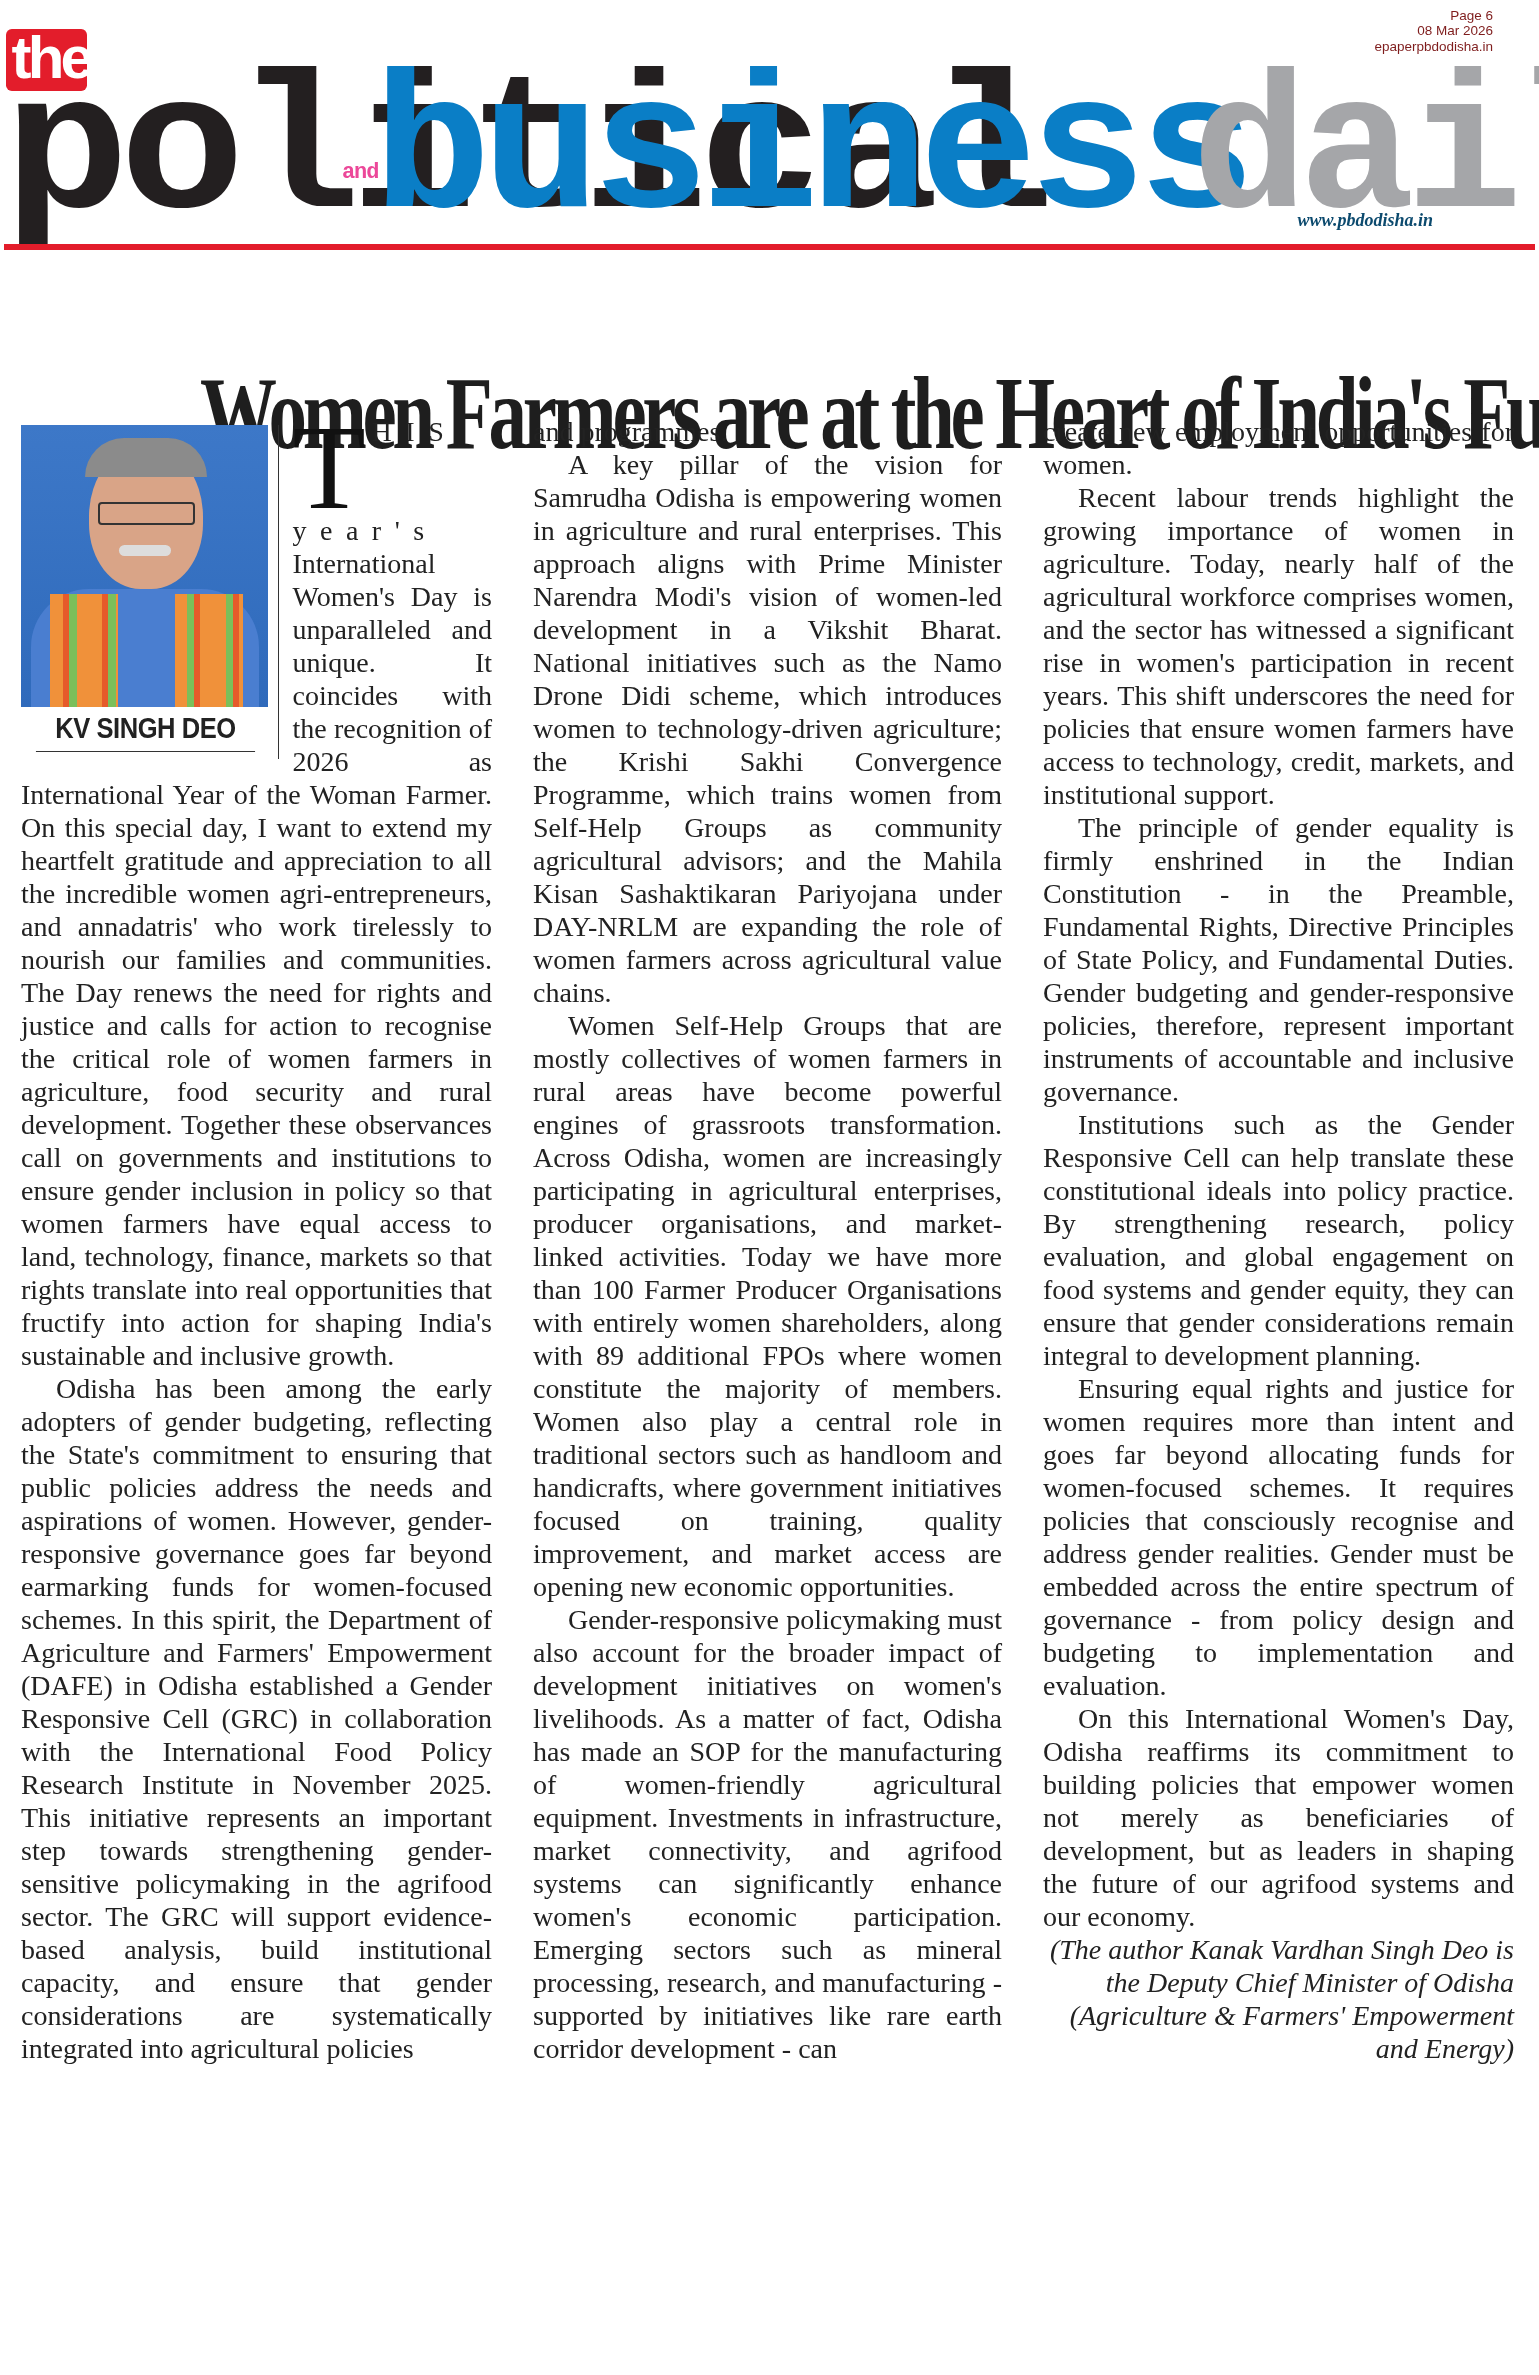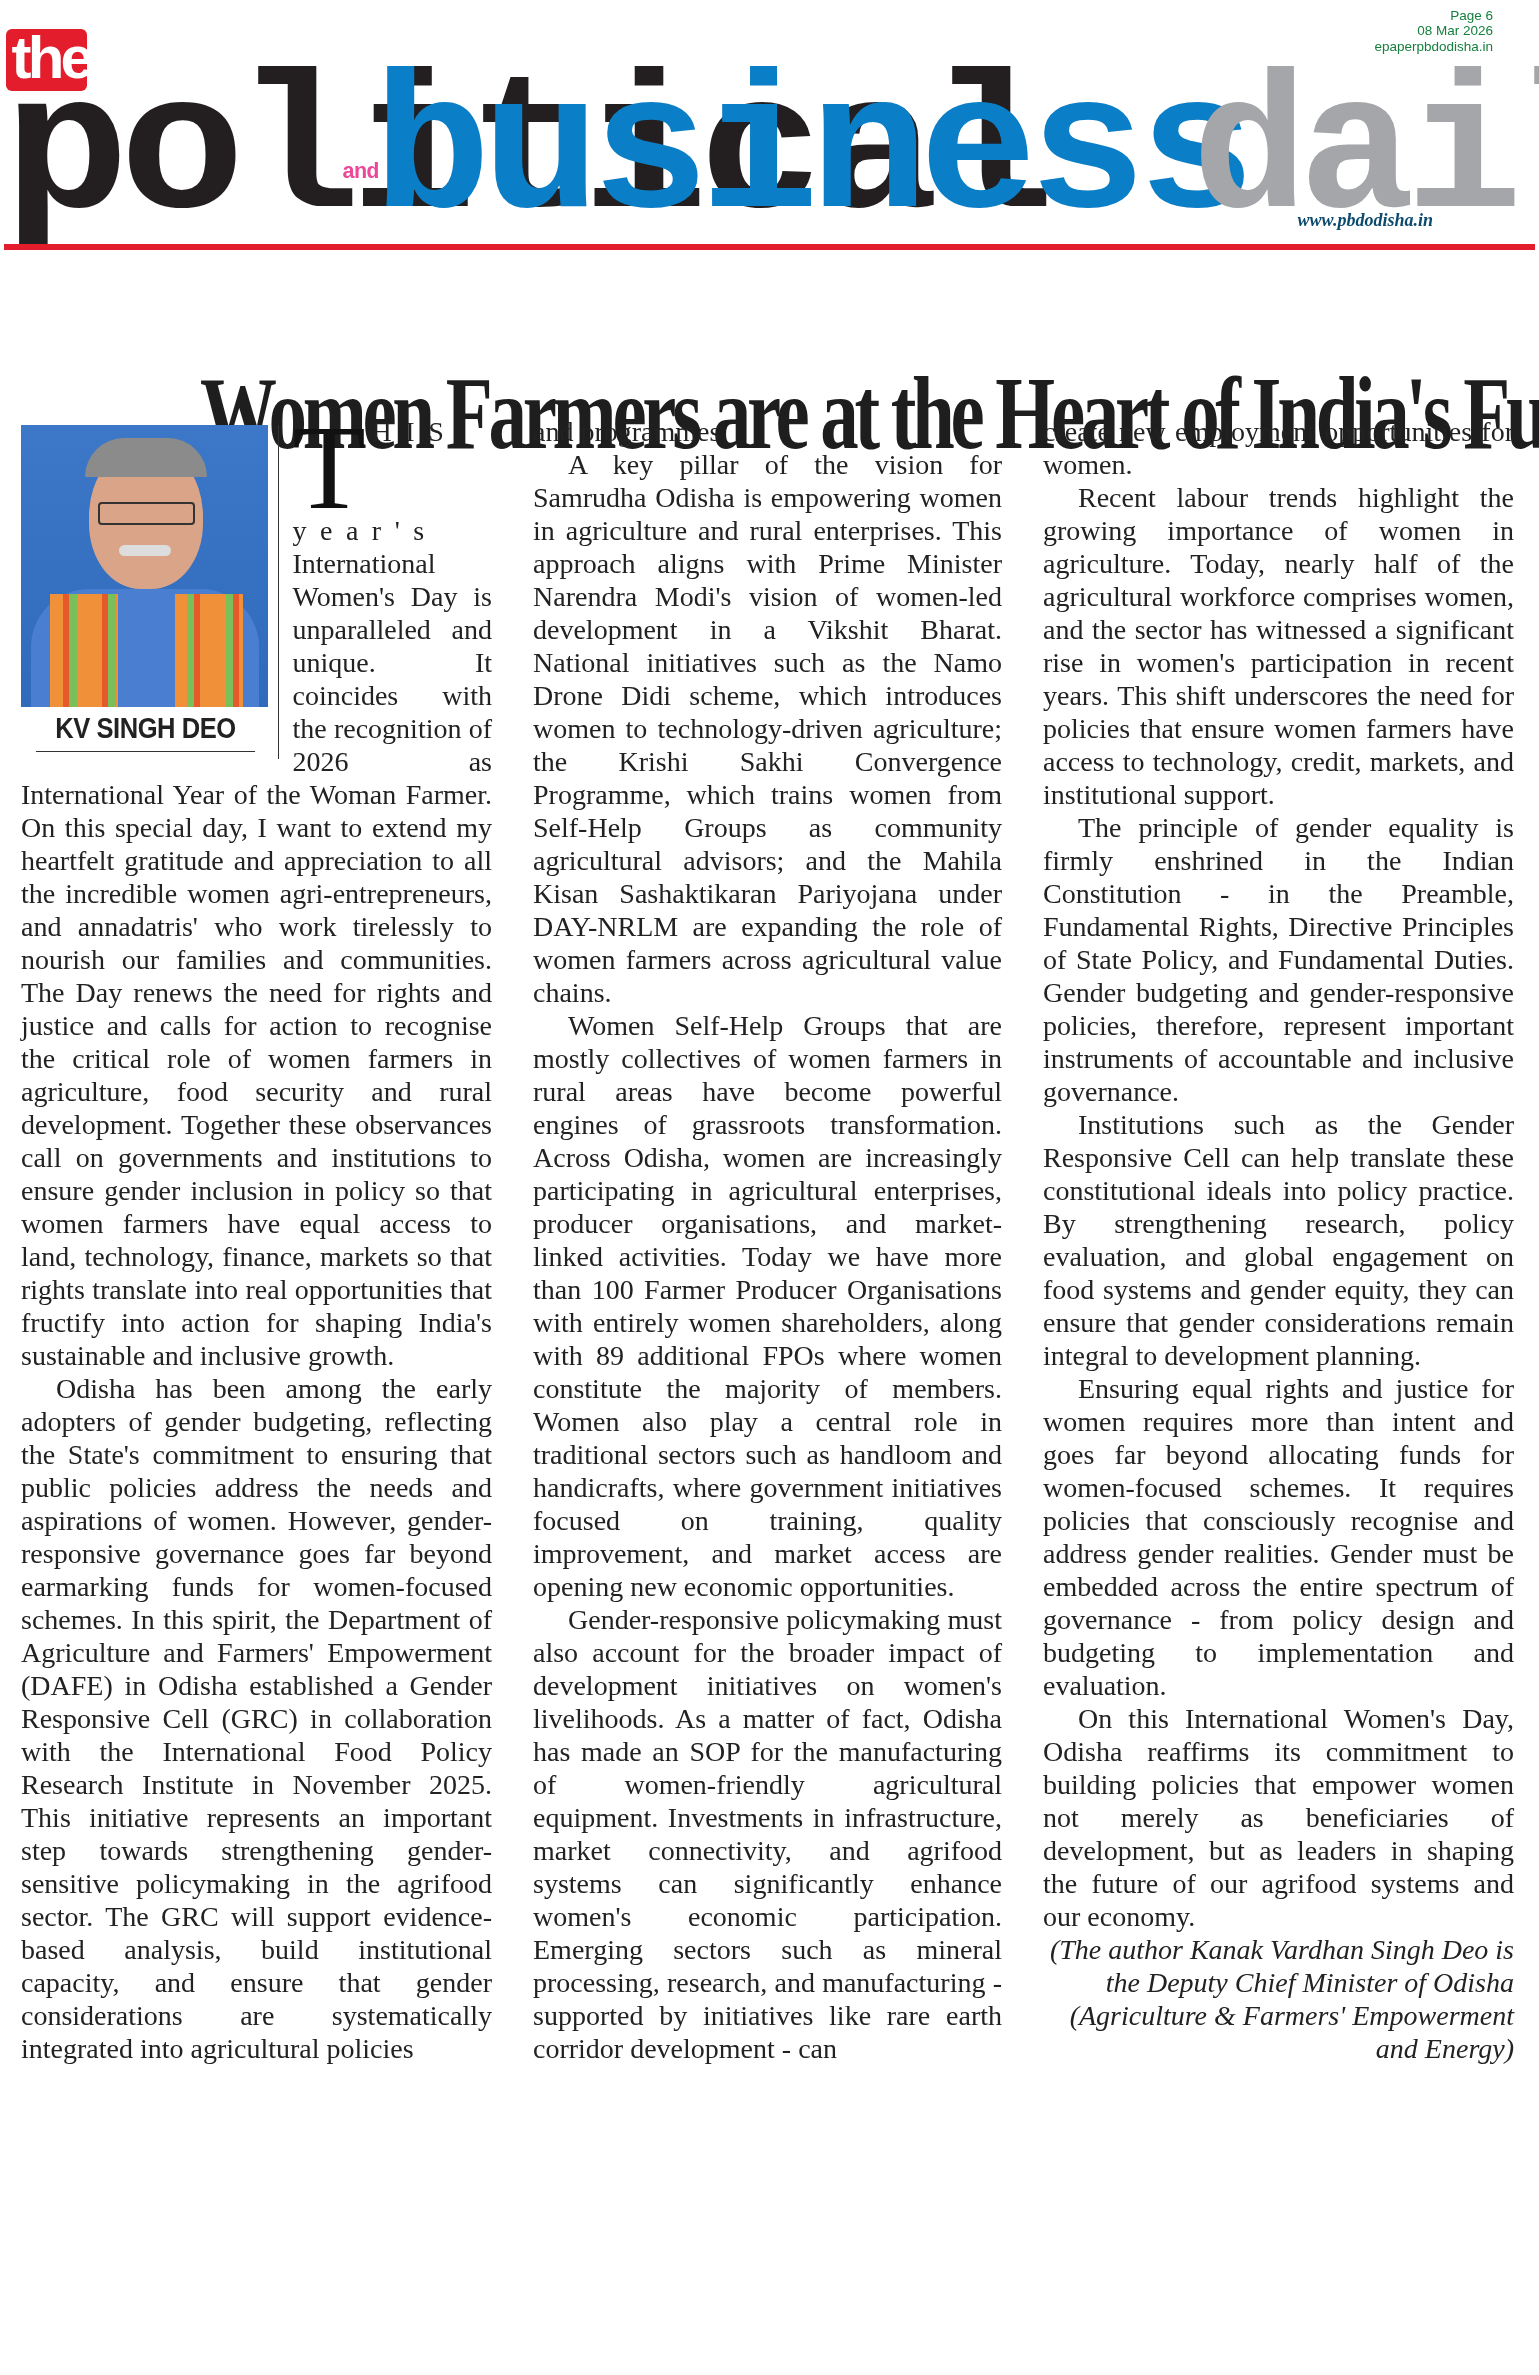--- a/index.html
+++ b/index.html
@@ -1,20 +1,20 @@
 <!DOCTYPE html>
 <html><head>
 <meta charset="utf-8">
 <style>
   html, body { margin: 0; padding: 0; background: #ffffff; }
   body { width: 1539px; height: 2375px; position: relative; overflow: hidden; font-family: "Liberation Serif", serif; color: #222; }
 
   
   .masthead { position: absolute; left: 0; top: 0; width: 1539px; height: 256px; }
-  .meta { position: absolute; right: 46px; top: 7.7px; text-align: right; font-family: "Liberation Sans", sans-serif; font-size: 13.5px; line-height: 15.4px; color: #15803d; }
+  .meta { position: absolute; right: 46px; top: 7.7px; text-align: right; font-family: "Liberation Sans", sans-serif; font-size: 13.5px; line-height: 15.4px; color: #7f1d1d; }
   .the-box { position: absolute; left: 5.8px; top: 29px; width: 81px; height: 62px; background: #e31d2b; border-radius: 5.8px; color: #fff; font-family: "Liberation Sans", sans-serif; font-weight: 700; font-size: 60px; line-height: 58px; letter-spacing: -3.9px; padding-left: 5.8px; box-sizing: border-box; }
   .logo-row { position: absolute; left: 3.9px; top: 73px; height: 164px; white-space: nowrap; font-family: Liberation Mono, monospace; font-weight: 900; letter-spacing: -8.7px; text-align: center; }
   .logo-political { font-size: 193px; line-height: 164px; color: #231f20; display: inline-block; transform: scaleX(1.08); transform-origin: left; }
   .logo-and { position: absolute; left: 338px; top: 87px; font-size: 22px; letter-spacing: -1px; color: #ec4899; }
   .logo-business { position: absolute; left: 369px; top: 0; font-size: 193px; line-height: 164px; color: #0a7ec6; transform: scaleX(1.02); transform-origin: left; }
   .logo-daily { position: absolute; left: 1188px; top: 0; font-size: 193px; line-height: 164px; color: #a5a6a9; }
   .site-url { position: absolute; right: 106px; top: 210px; font-family: "Liberation Serif", serif; font-style: italic; font-weight: bold; font-size: 18px; color: #0c4a6e; }
   .red-rule { position: absolute; left: 3.9px; top: 244px; width: 1531px; height: 5.8px; background: #e31d2b; }
 
   

